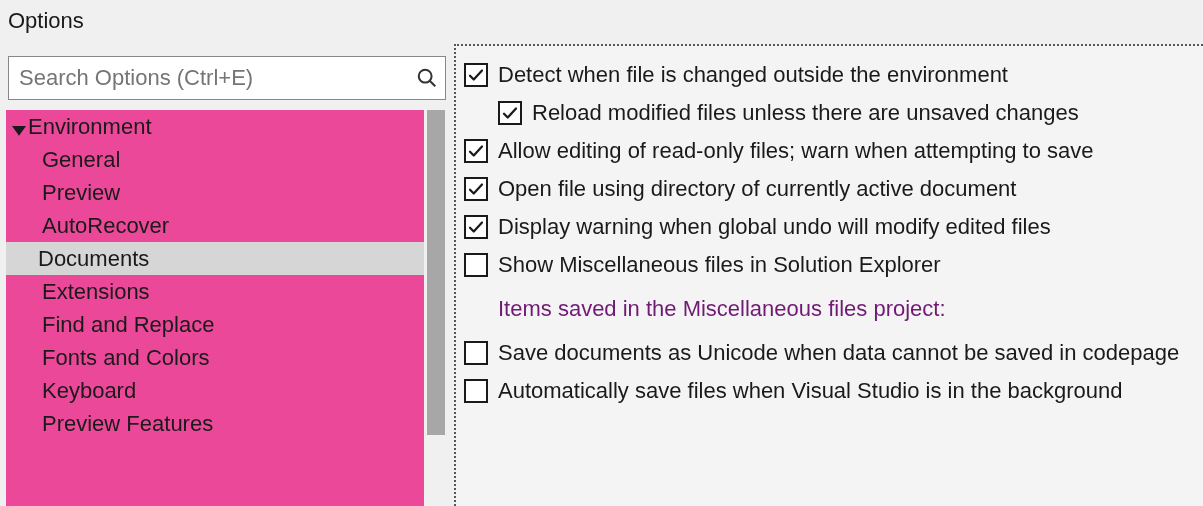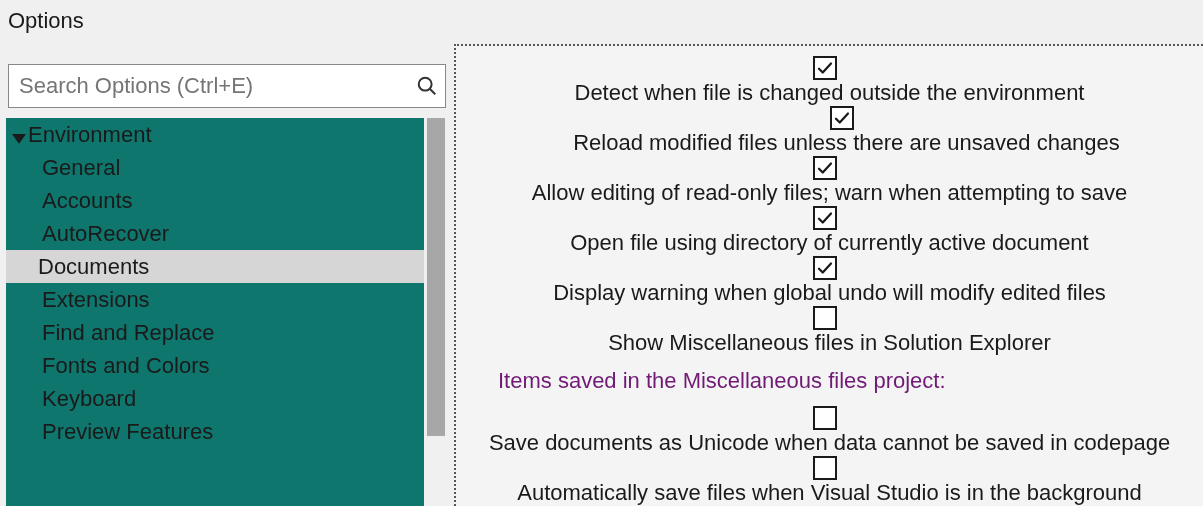--- a/index.html
+++ b/index.html
@@ -22,21 +22,21 @@
       height: calc(506px - 44px);
     }
     .left-col {
       width: 454px;
       display: flex;
       flex-direction: column;
       padding: 0 6px 0 6px;
     }
     .search-wrap {
       position: relative;
-      margin: 20px 2px 10px 2px;
+      margin: 12px 2px 10px 2px;
     }
     .search-input {
       width: 100%;
       height: 44px;
       font-size: 22px;
       padding: 4px 40px 4px 10px;
       border: 1px solid #888;
       background: #fff;
       color: #6b6b6b;
       font-family: inherit;
@@ -51,21 +51,21 @@
       color: #333;
     }
     .tree-wrap {
       flex: 1;
       display: flex;
       overflow: hidden;
     }
     .tree {
       flex: 1;
       overflow: hidden;
-      background: #0f766e;
+      background: #ec4899;
     }
     .scrollbar-track {
       width: 24px;
       background: #f0f0f0;
       position: relative;
     }
     .scrollbar-thumb {
       position: absolute;
       left: 3px;
       right: 3px;
@@ -104,21 +104,20 @@
       border-top: 2px dotted #555;
       border-left: 2px dotted #555;
       padding: 10px 8px 0 8px;
       background: #f4f4f4;
     }
     .option-row {
       display: flex;
       align-items: center;
       min-height: 38px;
       font-size: 22px;
-      flex-direction: column;
     }
     .option-row.indent-0 { padding-left: 0; }
     .option-row.indent-1 { padding-left: 34px; }
     .checkbox {
       width: 24px;
       height: 24px;
       border: 2px solid #1a1a1a;
       background: #fff;
       margin-right: 10px;
       display: inline-flex;
@@ -161,21 +160,21 @@
                 <polygon points="0,0 10,0 5,7" fill="#1a1a1a"></polygon>
               </svg>
           </span>
           <span>Environment</span>
         </div>
         <div id="tree-children">
             <div class="tree-child">
               <span>General</span>
             </div>
             <div class="tree-child">
-              <span>Accounts</span>
+              <span>Preview</span>
             </div>
             <div class="tree-child">
               <span>AutoRecover</span>
             </div>
             <div class="tree-child selected">
               <span>Documents</span>
             </div>
             <div class="tree-child">
               <span>Extensions</span>
             </div>

